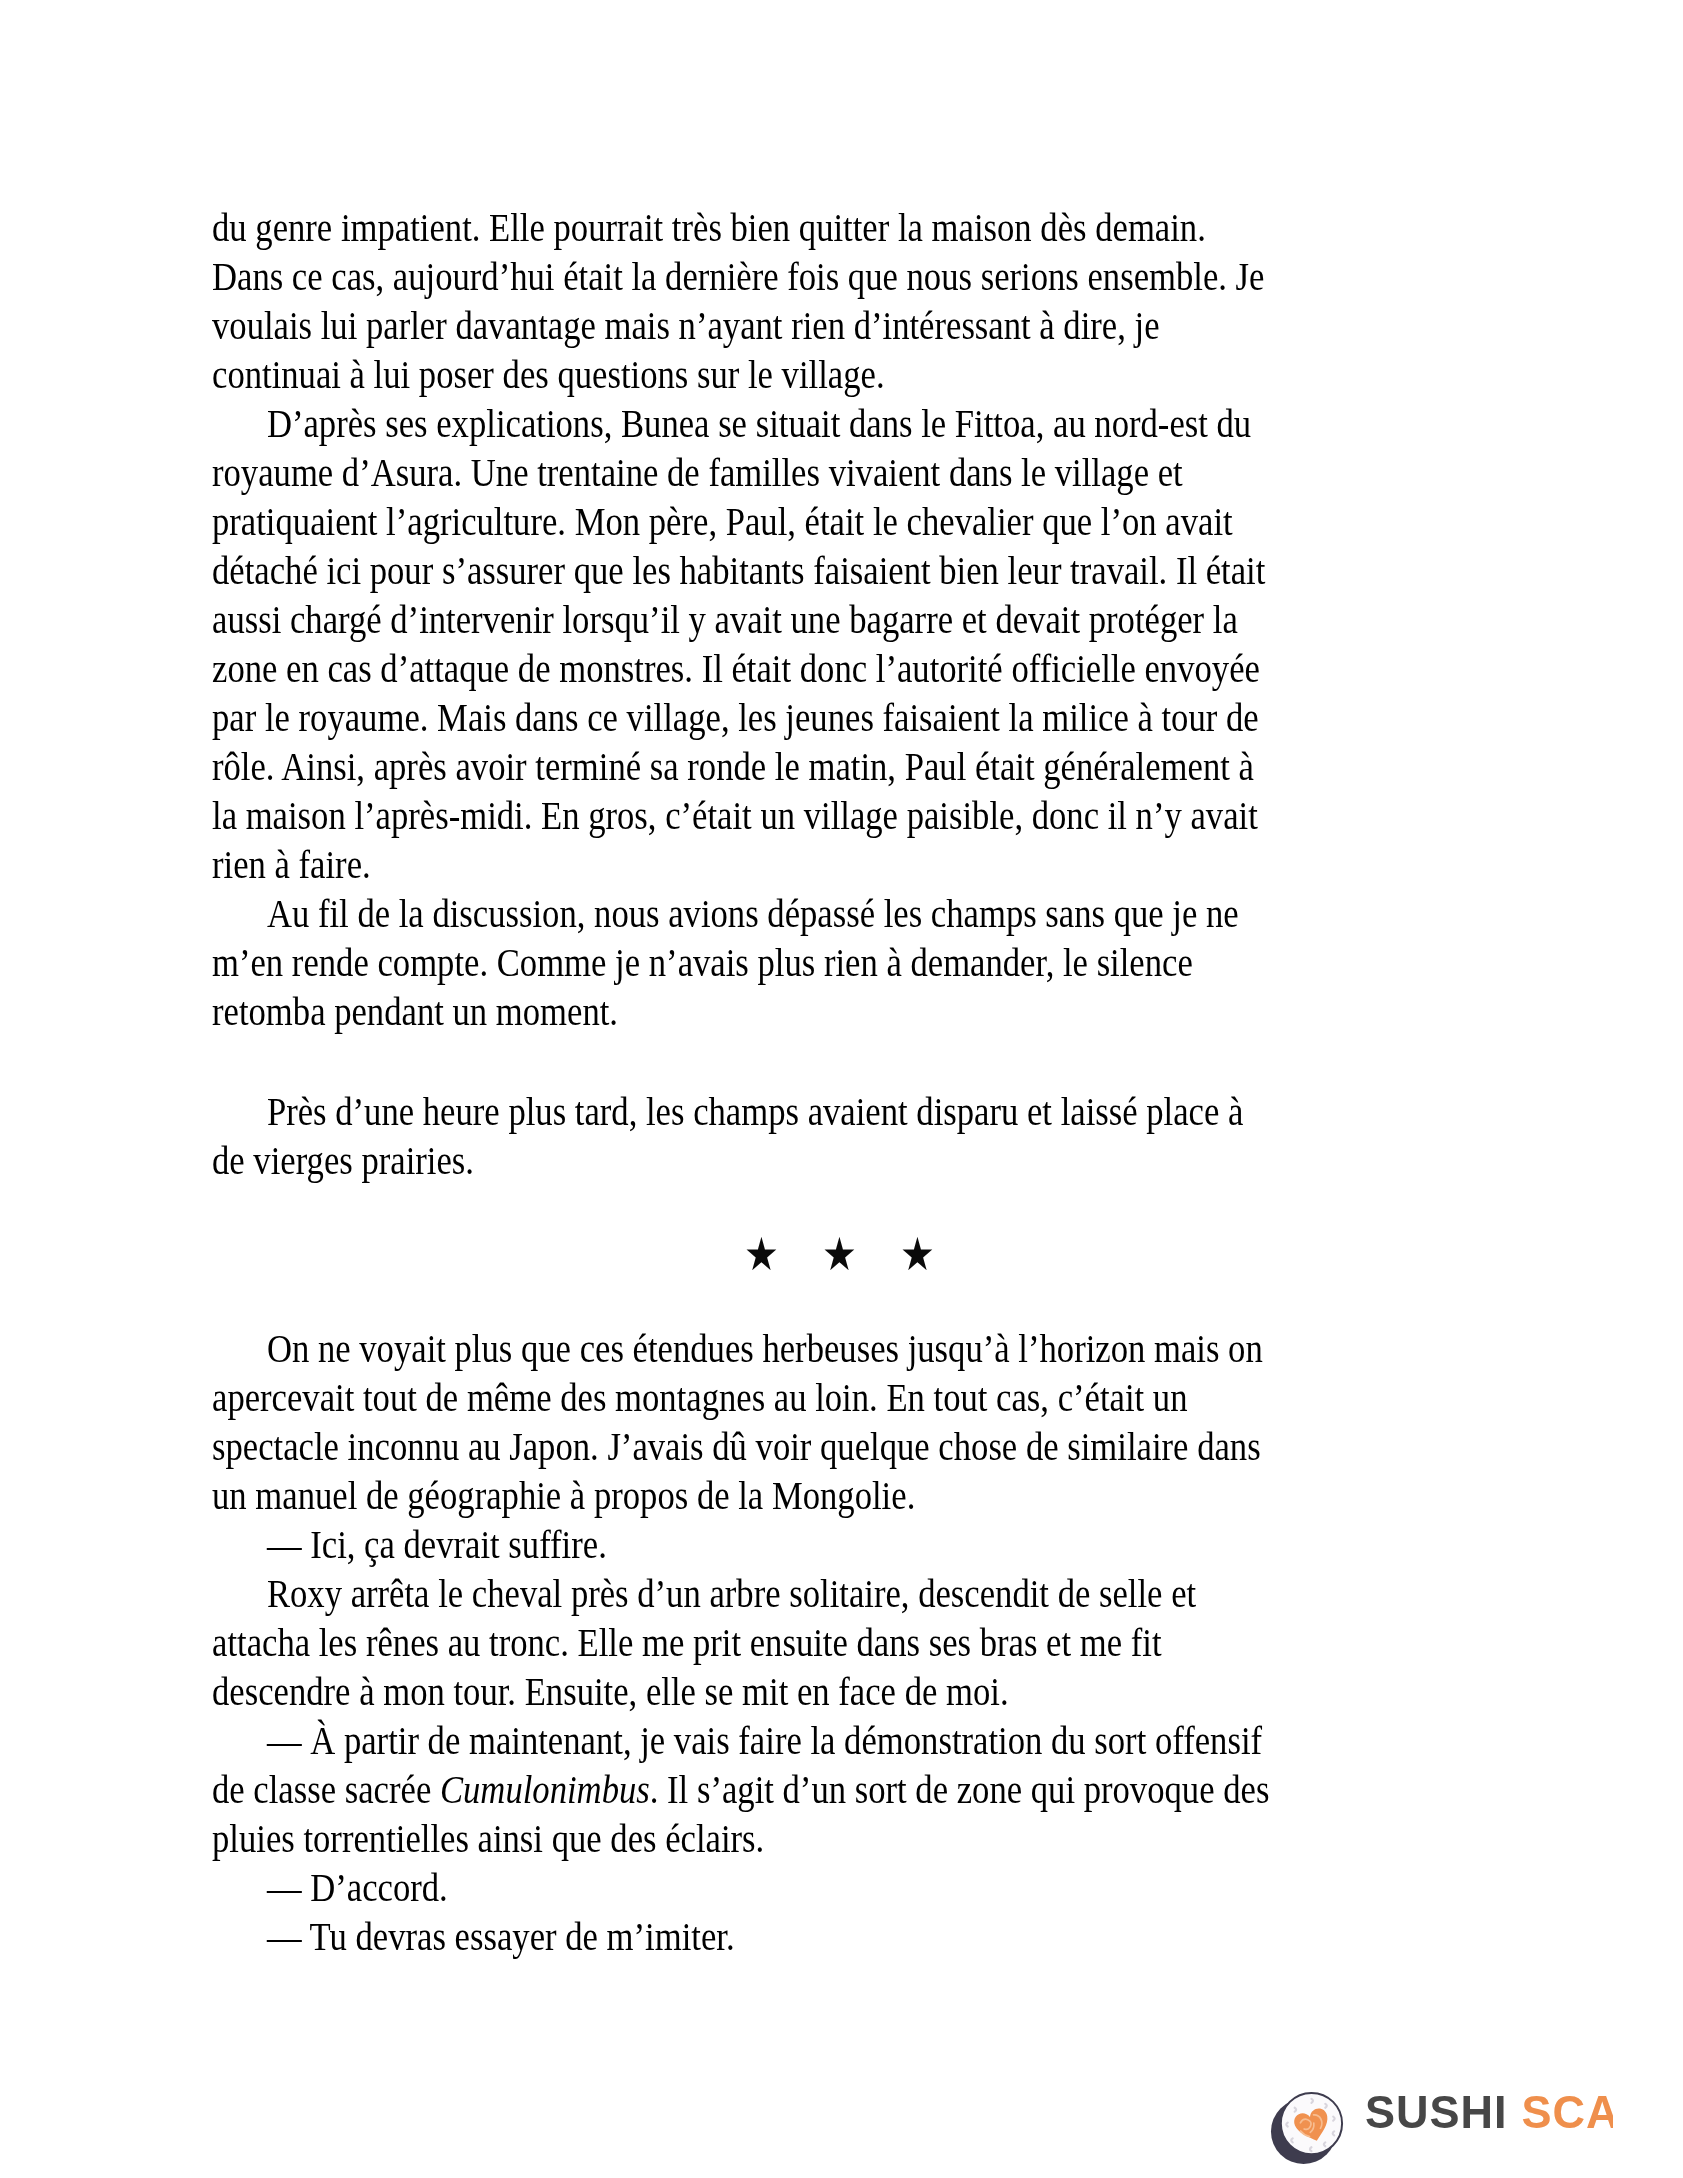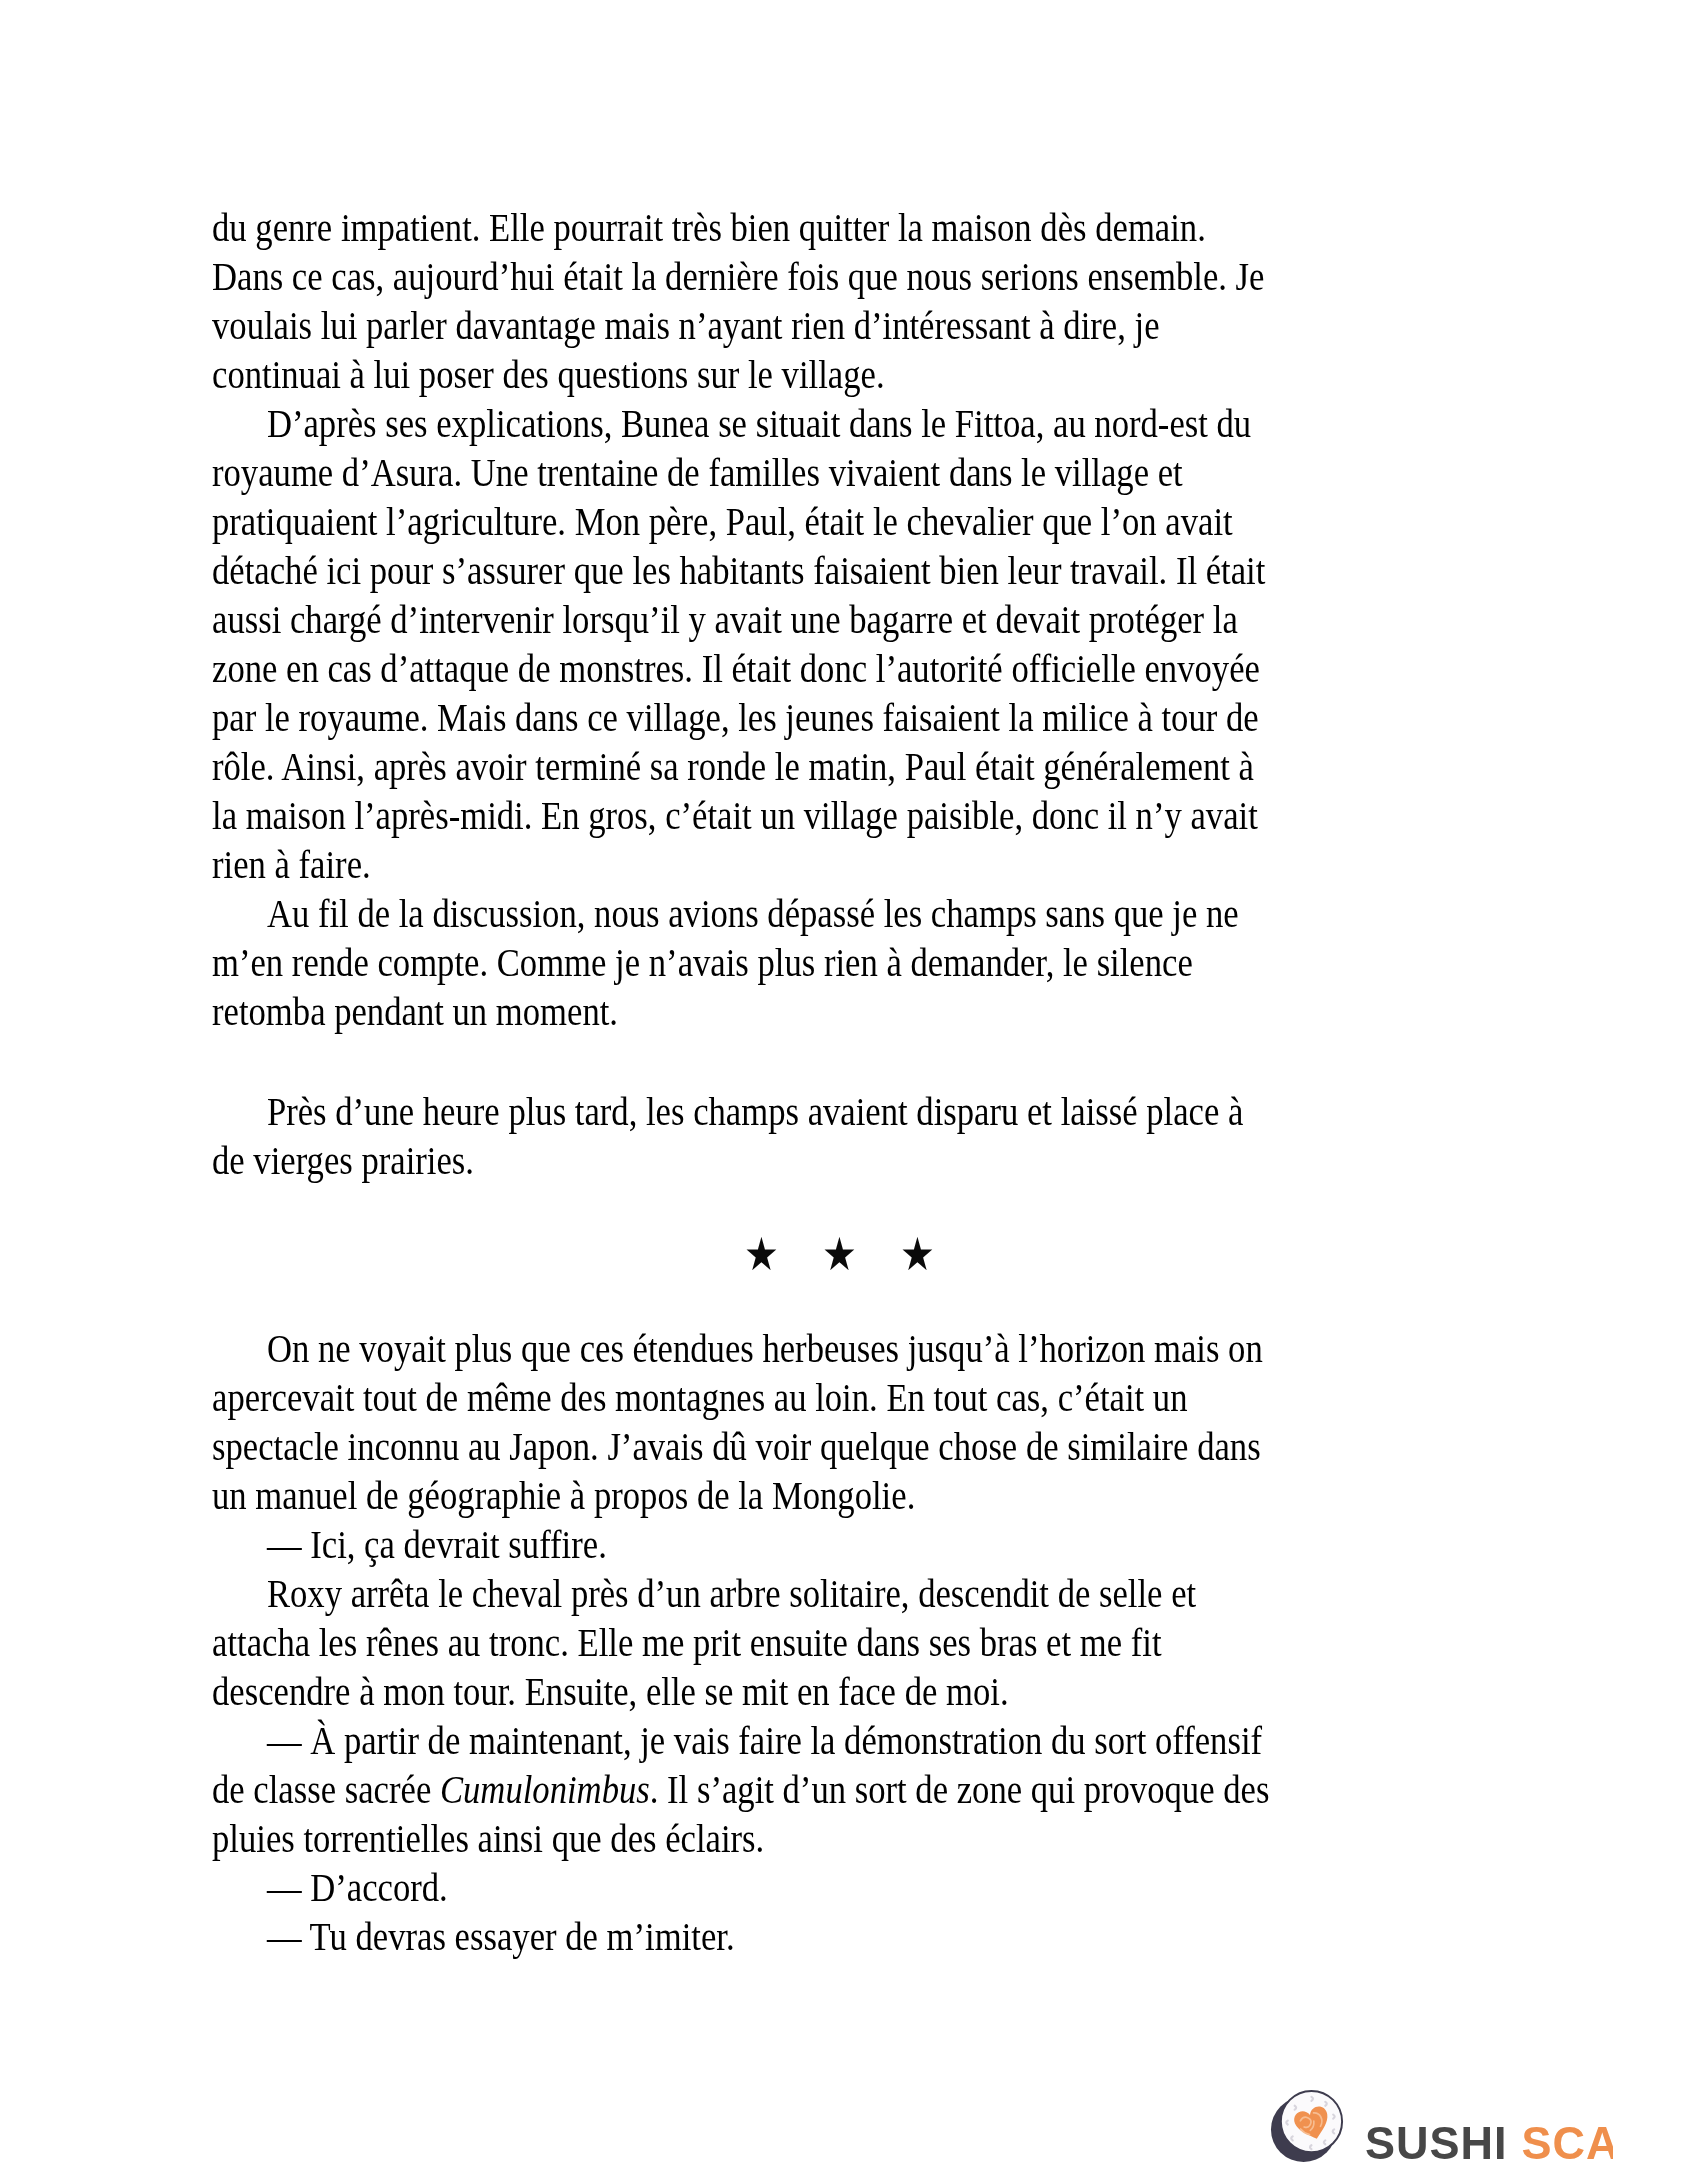--- a/index.html
+++ b/index.html
@@ -31,21 +31,21 @@
     display:flex; align-items:center; justify-content:center;
     gap:51px;
     font-size:46px;
     color:#0a0a0a;
   }
   .star-separator .star { line-height:1; }
   .brand-logo {
     position:absolute;
     left:1268px; top:2087px;
     height:83px;
-    display:flex; align-items:flex-end;
+    display:flex; align-items:flex-start;
     gap:16px;
   }
   .brand-words {
     font-family:"Liberation Sans", sans-serif;
     font-weight:bold;
     font-size:45px;
     letter-spacing:1px;
     display:flex; gap:14px;
     transform:scaleY(1.02);
     white-space:nowrap;

